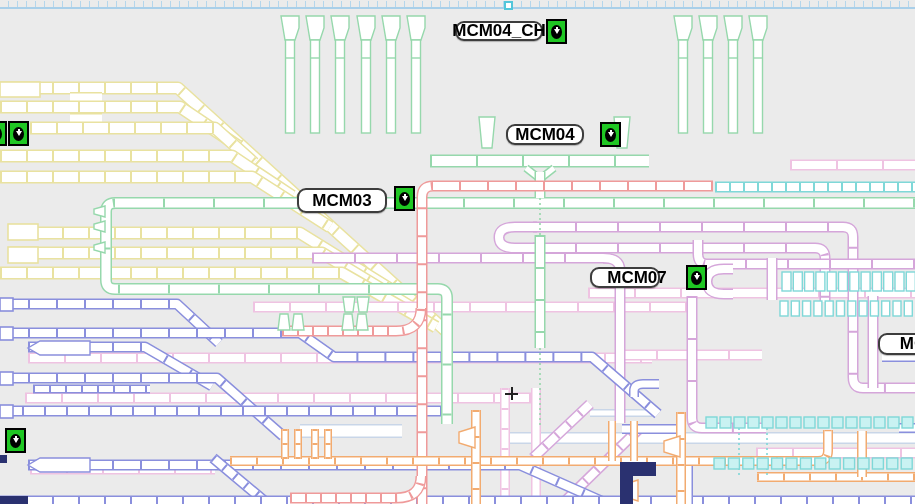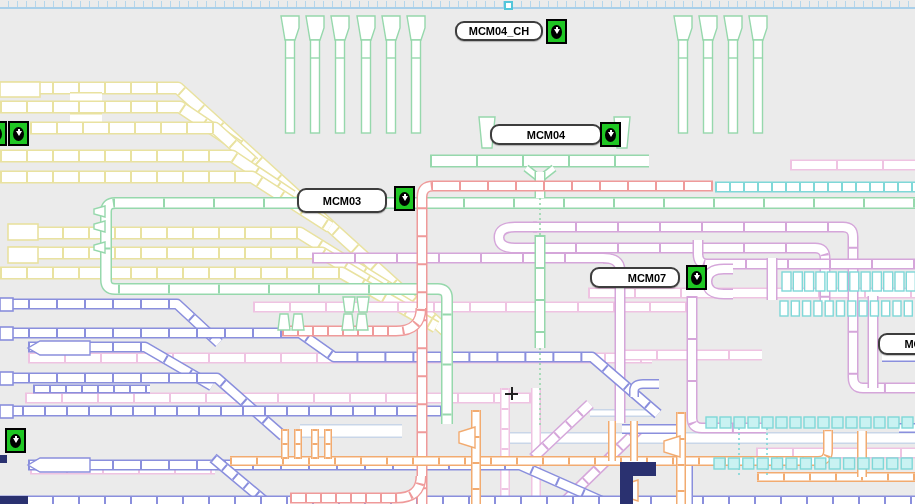--- a/index.html
+++ b/index.html
@@ -5,21 +5,21 @@
   html,body{margin:0;padding:0;background:#ebebeb;font-family:"Liberation Sans",sans-serif;}
   #stage{position:relative;width:915px;height:504px;overflow:hidden;background:#ebebeb;}
   svg{position:absolute;left:0;top:0;}
   
   #ruler-line{position:absolute;left:0;top:7px;width:915px;height:2px;background:#a9cfe9;}
   #ruler-ticks{position:absolute;left:0;top:1px;width:915px;height:6px;
     background:repeating-linear-gradient(90deg,transparent 0 8px,#b4d6ec 8px 9px);}
   #ruler-handle{position:absolute;top:1px;width:9px;height:9px;background:#fff;border:2px solid #53c6da;box-sizing:border-box;}
   
   .plabel{position:absolute;background:#fff;border:2px solid #3d3d3d;border-radius:9px;
-    font-size:11px;font-weight:bold;color:#000;text-align:center;box-sizing:border-box;
+    font-size:17px;font-weight:bold;color:#000;text-align:center;box-sizing:border-box;
     display:flex;align-items:center;justify-content:center;box-shadow:0 1px 1px rgba(0,0,0,.25);}
   
   .ind{position:absolute;width:21px;height:25px;background:#1fc723;border:2px solid #000;
     box-sizing:border-box;display:flex;align-items:center;justify-content:center;}
   .ind-circle{width:11px;height:14px;background:#000;border-radius:50%;position:relative;}
   .ind-arrow{position:absolute;left:50%;top:50%;transform:translate(-50%,-58%);width:0;height:0;
     border-left:3px solid transparent;border-right:3px solid transparent;border-top:5px solid #fff;}
   .ind-stem{position:absolute;left:50%;top:2px;transform:translateX(-50%);width:2px;height:4px;background:#fff;}
   
   .cross{position:absolute;width:13px;height:13px;}
@@ -335,23 +335,23 @@
       <rect x="0" y="455" width="7" height="8" stroke="none" fill="#2a3170" stroke-width="1.4"></rect>
       <rect x="0" y="496" width="28" height="8" stroke="none" fill="#2a3170" stroke-width="1.4"></rect>
       <rect x="620" y="462" width="36" height="14" stroke="none" fill="#2a3170" stroke-width="1.4"></rect>
       <rect x="620" y="462" width="13" height="42" stroke="none" fill="#2a3170" stroke-width="1.4"></rect>
     </svg>
   <div id="ruler-line"></div>
   <div id="ruler-ticks"></div>
   <div id="ruler-handle" style="left: 504px;"></div>
   <div id="labels">
       <div class="plabel" style="left: 455px; top: 21px; width: 88px; height: 20px;">MCM04_CH</div>
-      <div class="plabel" style="left: 490px; top: 124px; width: 112px; height: 21px;">MCM04</div>
+      <div class="plabel" style="left: 506px; top: 124px; width: 78px; height: 21px;">MCM04</div>
       <div class="plabel" style="left: 297px; top: 188px; width: 90px; height: 25px;">MCM03</div>
-      <div class="plabel" style="left: 590px; top: 267px; width: 90px; height: 21px; padding-left: 24px;">MCM07</div>
+      <div class="plabel" style="left: 590px; top: 267px; width: 70px; height: 21px; padding-left: 24px;">MCM07</div>
       <div class="plabel" style="left: 878px; top: 333px; width: 70px; height: 22px;">MC</div>
     </div>
   <div id="inds">
       <div class="ind" style="left: 546px; top: 19px;">
         <div class="ind-circle">
           <div class="ind-stem"></div>
           <div class="ind-arrow"></div>
         </div>
       </div>
       <div class="ind" style="left: 600px; top: 122px;">

